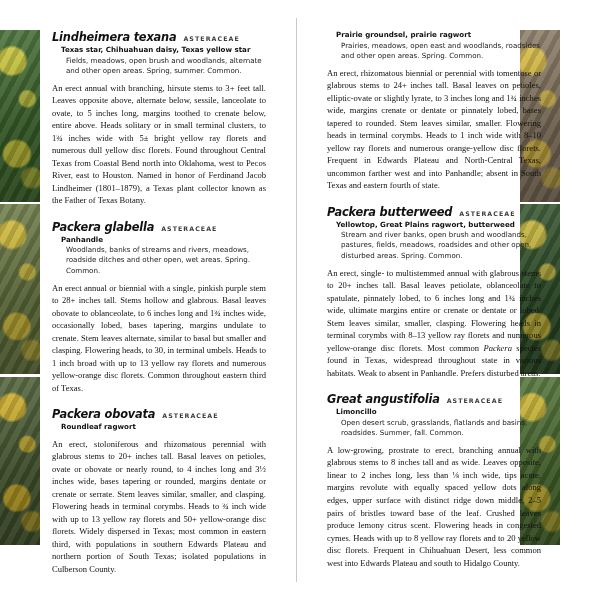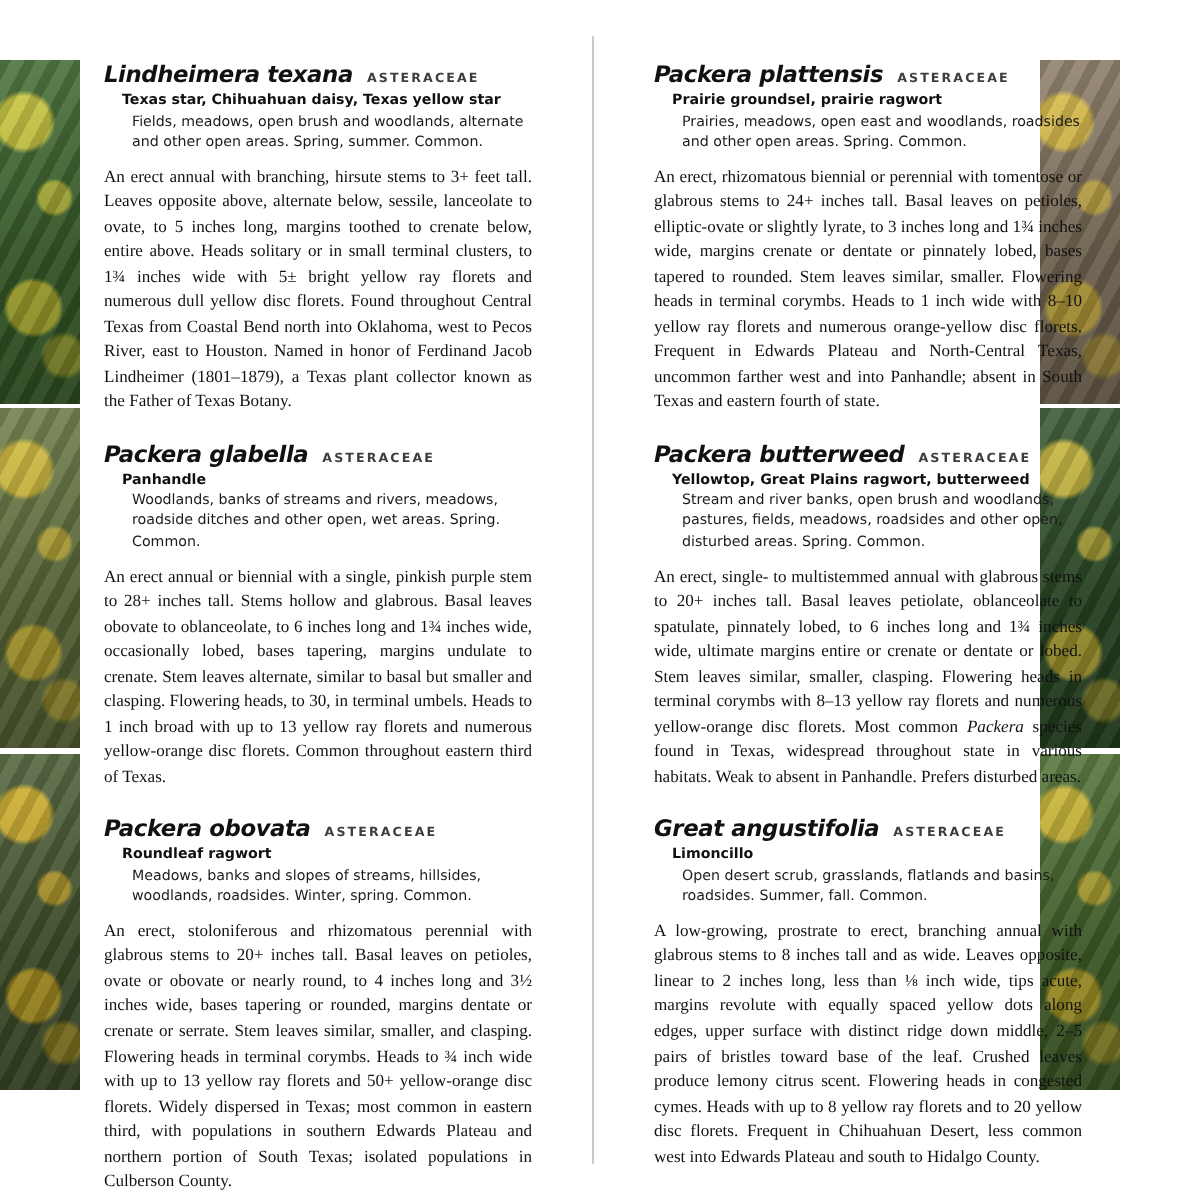--- a/index.html
+++ b/index.html
@@ -166,30 +166,25 @@
         <div class="common-names">Panhandle</div>
         <div class="habitat">Woodlands, banks of streams and rivers, meadows, roadside ditches and other open, wet areas. Spring. Common.</div>
         <div class="description">An erect annual or biennial with a single, pinkish purple stem to 28+ inches tall. Stems hollow and glabrous. Basal leaves obovate to oblanceolate, to 6 inches long and 1¾ inches wide, occasionally lobed, bases tapering, margins undulate to crenate. Stem leaves alternate, similar to basal but smaller and clasping. Flowering heads, to 30, in terminal umbels. Heads to 1 inch broad with up to 13 yellow ray florets and numerous yellow-orange disc florets. Common throughout eastern third of Texas.</div>
       </div>
       <div class="entry">
         <div class="entry-head">
           <span class="sci-name">Packera obovata</span>
           <span class="family">ASTERACEAE</span>
         </div>
         <div class="common-names">Roundleaf ragwort</div>
-        <div class="habitat">Meadows, banks and slopes of streams, hillsides, woodlands, roadsides. Winter, spring. Common.</div>
         <div class="description">An erect, stoloniferous and rhizomatous perennial with glabrous stems to 20+ inches tall. Basal leaves on petioles, ovate or obovate or nearly round, to 4 inches long and 3½ inches wide, bases tapering or rounded, margins dentate or crenate or serrate. Stem leaves similar, smaller, and clasping. Flowering heads in terminal corymbs. Heads to ¾ inch wide with up to 13 yellow ray florets and 50+ yellow-orange disc florets. Widely dispersed in Texas; most common in eastern third, with populations in southern Edwards Plateau and northern portion of South Texas; isolated populations in Culberson County.</div>
       </div>
     </div>
   <div class="column right">
       <div class="entry">
-        <div class="entry-head">
-          <span class="sci-name">Packera plattensis</span>
-          <span class="family">ASTERACEAE</span>
-        </div>
         <div class="common-names">Prairie groundsel, prairie ragwort</div>
         <div class="habitat">Prairies, meadows, open east and woodlands, roadsides and other open areas. Spring. Common.</div>
         <div class="description">An erect, rhizomatous biennial or perennial with tomentose or glabrous stems to 24+ inches tall. Basal leaves on petioles, elliptic-ovate or slightly lyrate, to 3 inches long and 1¾ inches wide, margins crenate or dentate or pinnately lobed, bases tapered to rounded. Stem leaves similar, smaller. Flowering heads in terminal corymbs. Heads to 1 inch wide with 8–10 yellow ray florets and numerous orange-yellow disc florets. Frequent in Edwards Plateau and North-Central Texas, uncommon farther west and into Panhandle; absent in South Texas and eastern fourth of state.</div>
       </div>
       <div class="entry">
         <div class="entry-head">
           <span class="sci-name">Packera butterweed</span>
           <span class="family">ASTERACEAE</span>
         </div>
         <div class="common-names">Yellowtop, Great Plains ragwort, butterweed</div>

